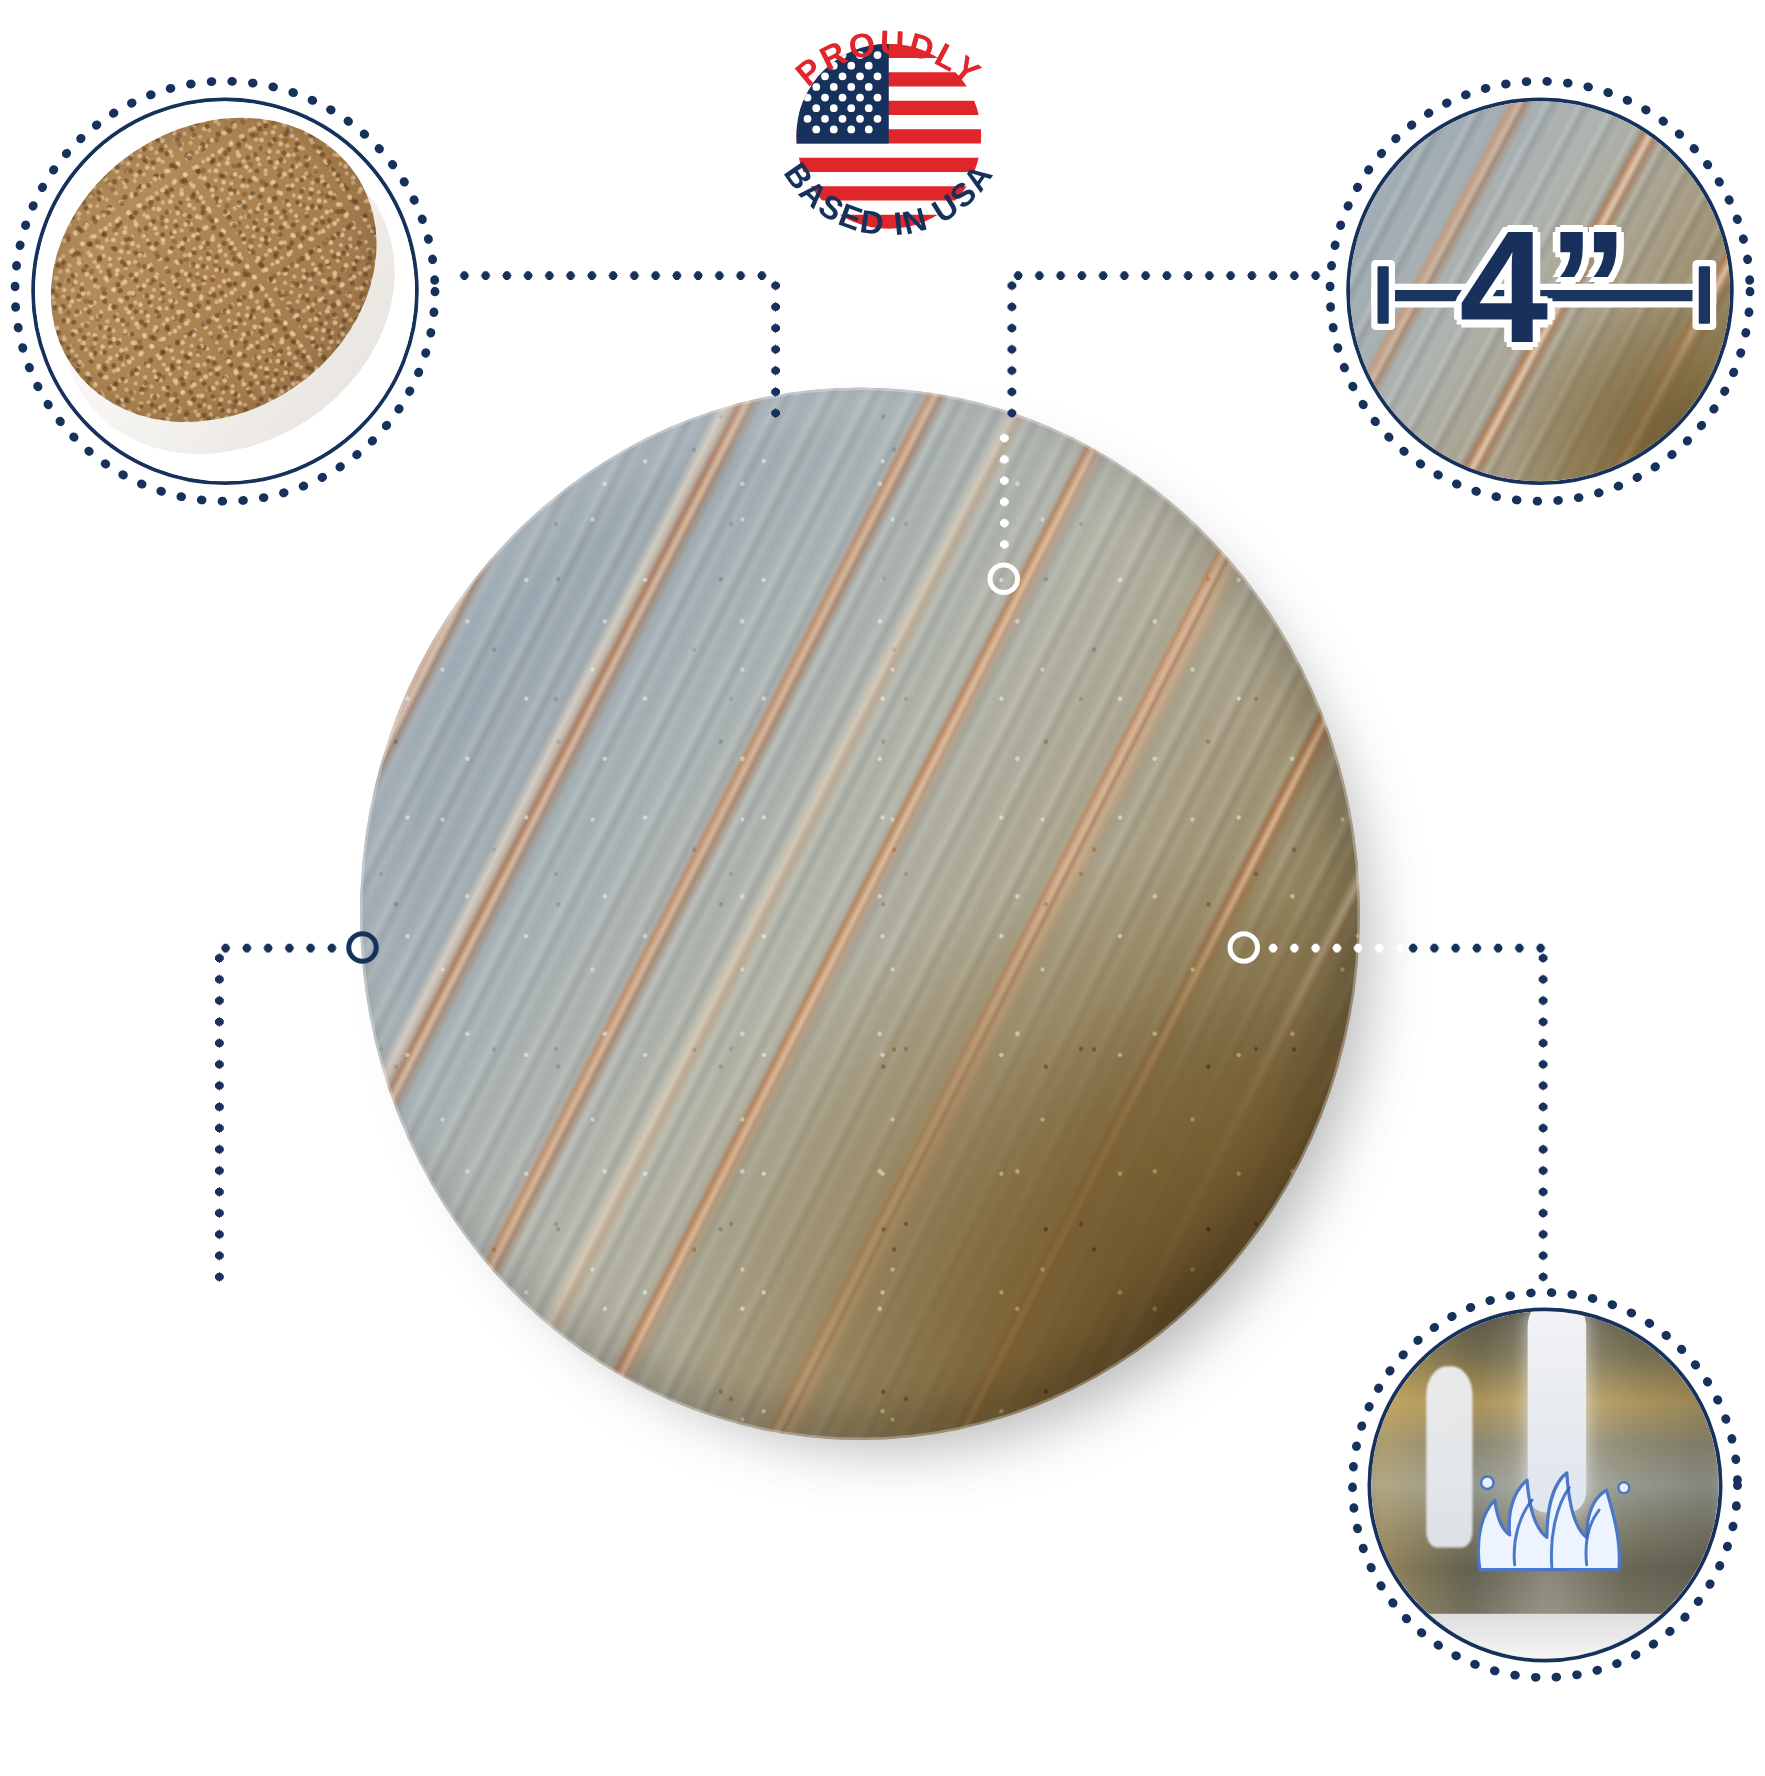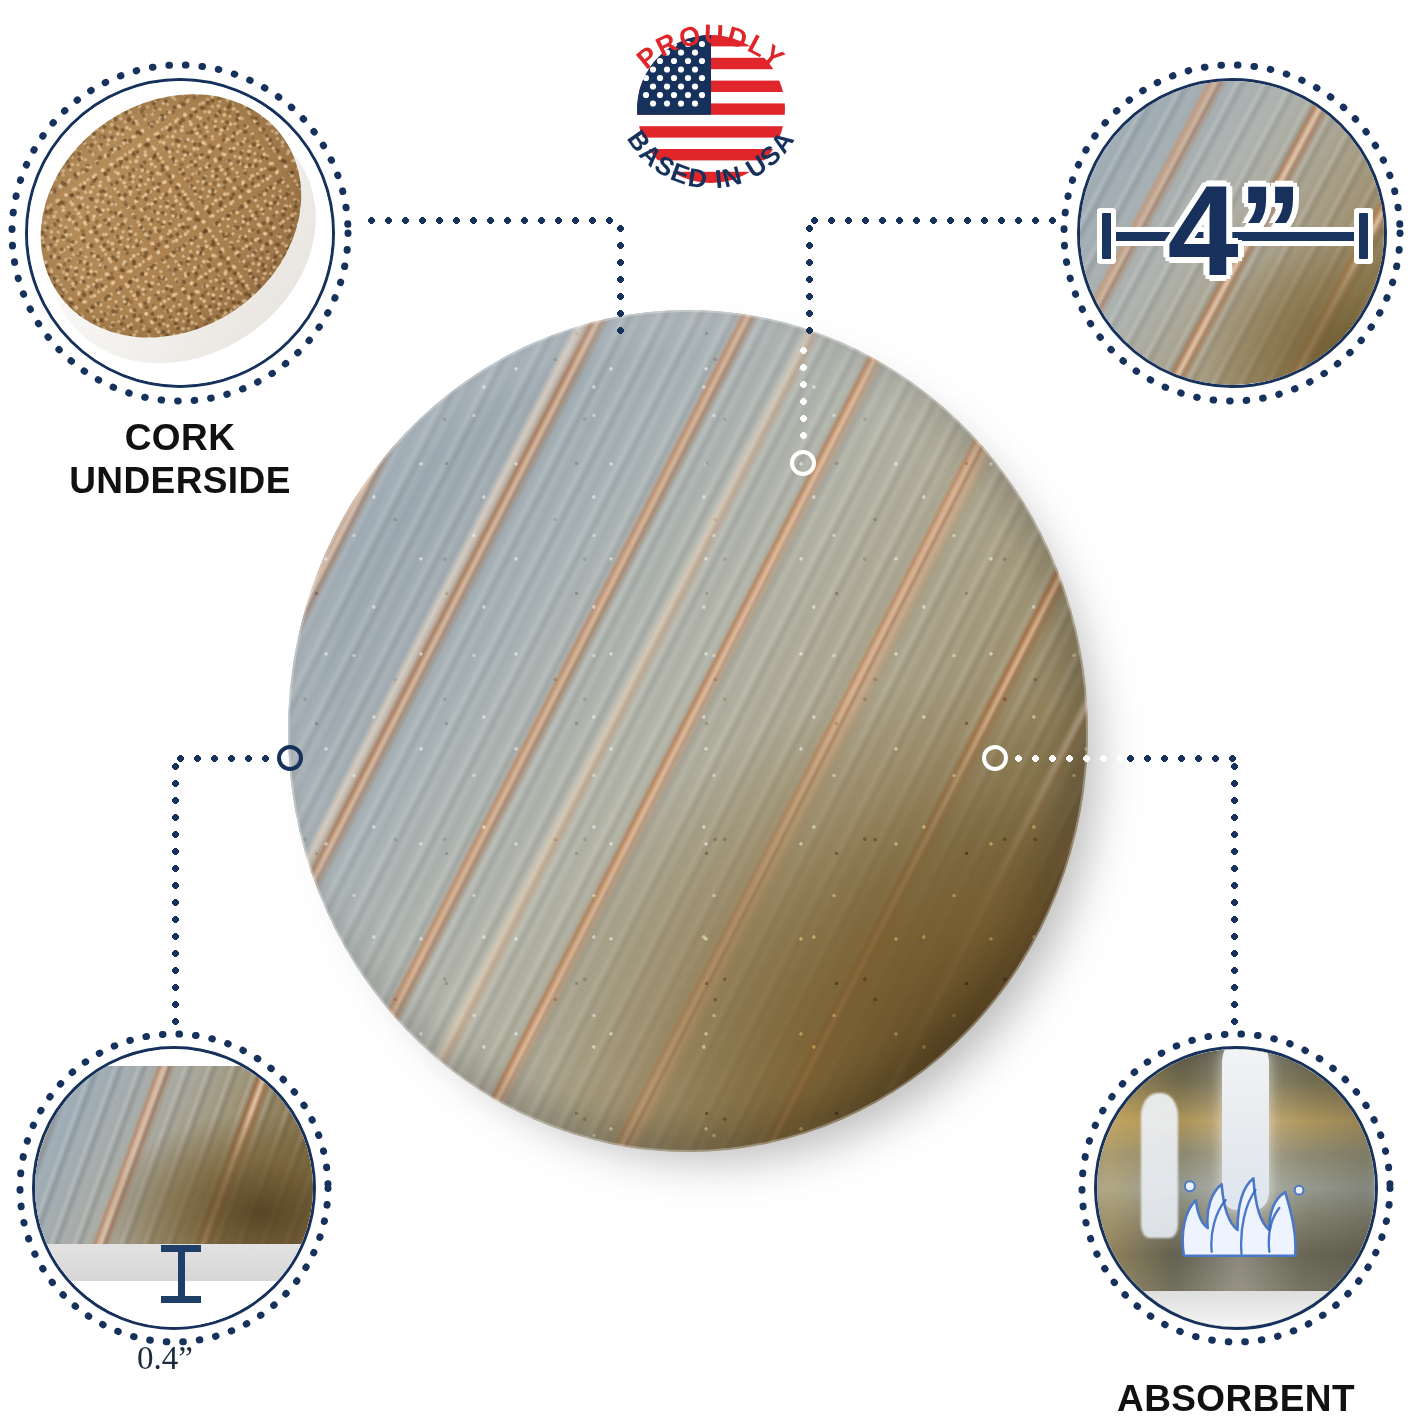--- a/index.html
+++ b/index.html
@@ -374,58 +374,38 @@
     <svg class="dots-ring" width="348" height="348" viewBox="0 0 348 348">
       <circle cx="174" cy="174" r="168" fill="none" stroke="#16325c" stroke-width="7" stroke-linecap="round" stroke-dasharray="0.6 16"></circle>
     </svg>
     <div class="solid-ring" style="left:19px;top:19px;width:310px;height:310px;">
       <div class="photo" id="cork-photo">
         <div class="disc-white"></div>
         <div class="disc-cork"></div>
       </div>
     </div>
   </div>
-  <div class="caption" style="left:20px;top:417px;width:320px;">CORK
-UNDERSIDE</div>
 
   <div class="callout" style="left:1058px;top:59px;width:348px;height:348px;">
     <svg class="dots-ring" width="348" height="348" viewBox="0 0 348 348">
       <circle cx="174" cy="174" r="168" fill="none" stroke="#16325c" stroke-width="7" stroke-linecap="round" stroke-dasharray="0.6 16"></circle>
     </svg>
     <div class="solid-ring" style="left:19px;top:19px;width:310px;height:310px;">
       <div class="photo" id="size-photo">
         <div class="stone4"></div>
         <div class="dim-bar" style="left:22px;top:130px;width:266px;height:50px;">
           <div class="bar"></div>
           <div class="cap l"></div>
           <div class="cap r"></div>
           <div class="dim-label">4”</div>
         </div>
       </div>
     </div>
   </div>
 
-  <div class="callout" style="left:14px;top:1028px;width:320px;height:320px;">
-    <svg class="dots-ring" width="320" height="320" viewBox="0 0 320 320">
-      <circle cx="160" cy="160" r="154" fill="none" stroke="#16325c" stroke-width="7" stroke-linecap="round" stroke-dasharray="0.6 16"></circle>
-    </svg>
-    <div class="solid-ring" style="left:18px;top:18px;width:284px;height:284px;">
-      <div class="photo" id="durable-photo">
-        <div class="stone-side"></div>
-        <div class="edge-band"></div>
-        <div class="below-white"></div>
-        <div class="thick-marker" style="left:126px;top:196px;width:40px;height:58px;">
-          <div class="stem"></div>
-          <div class="capt"></div>
-          <div class="capb"></div>
-        </div>
-      </div>
-    </div>
-    <div class="thick-label" style="left:96px;top:312px;width:110px;">0.4”</div>
-  </div>
 
   <div class="callout" style="left:1076px;top:1028px;width:320px;height:320px;">
     <svg class="dots-ring" width="320" height="320" viewBox="0 0 320 320">
       <circle cx="160" cy="160" r="154" fill="none" stroke="#16325c" stroke-width="7" stroke-linecap="round" stroke-dasharray="0.6 16"></circle>
     </svg>
     <div class="solid-ring" style="left:18px;top:18px;width:284px;height:284px;">
       <div class="photo" id="absorb-photo">
         <div class="bg"></div>
         <div class="blur-bands"></div>
         <div class="column2"></div>
@@ -439,15 +419,14 @@
             <path d="M40 92 C38 72 44 52 54 40 M70 94 C68 68 74 44 84 30
                      M98 92 C96 72 100 58 108 48" fill="none" stroke="#2f62c0" stroke-width="2.4" stroke-linecap="round" opacity=".85"></path>
             <circle cx="18" cy="26" r="5" fill="#eaf1ff" stroke="#4a77c8" stroke-width="2"></circle>
             <circle cx="128" cy="30" r="4.4" fill="#eaf1ff" stroke="#4a77c8" stroke-width="2"></circle>
           </svg>
         </div>
         <div class="bottom-white"></div>
       </div>
     </div>
   </div>
-  <div class="caption" style="left:1076px;top:1378px;width:320px;">ABSORBENT</div>
 
 </div>
 
 </body></html>

